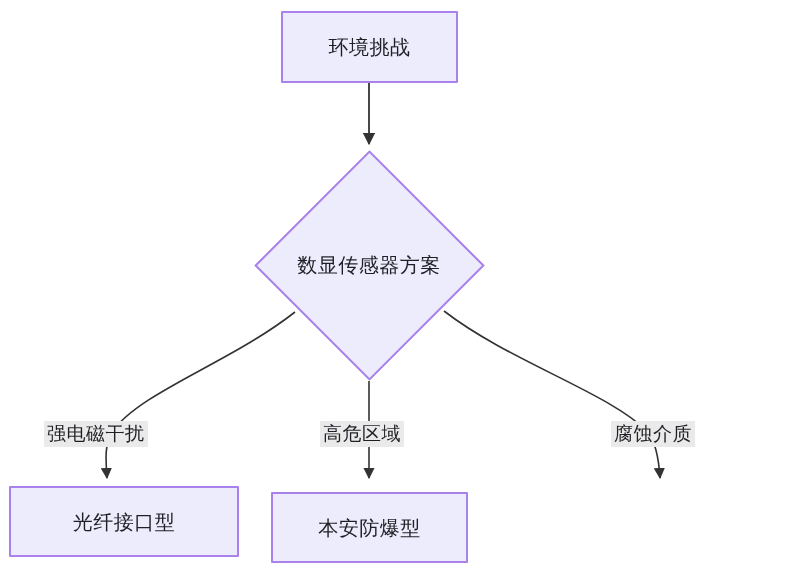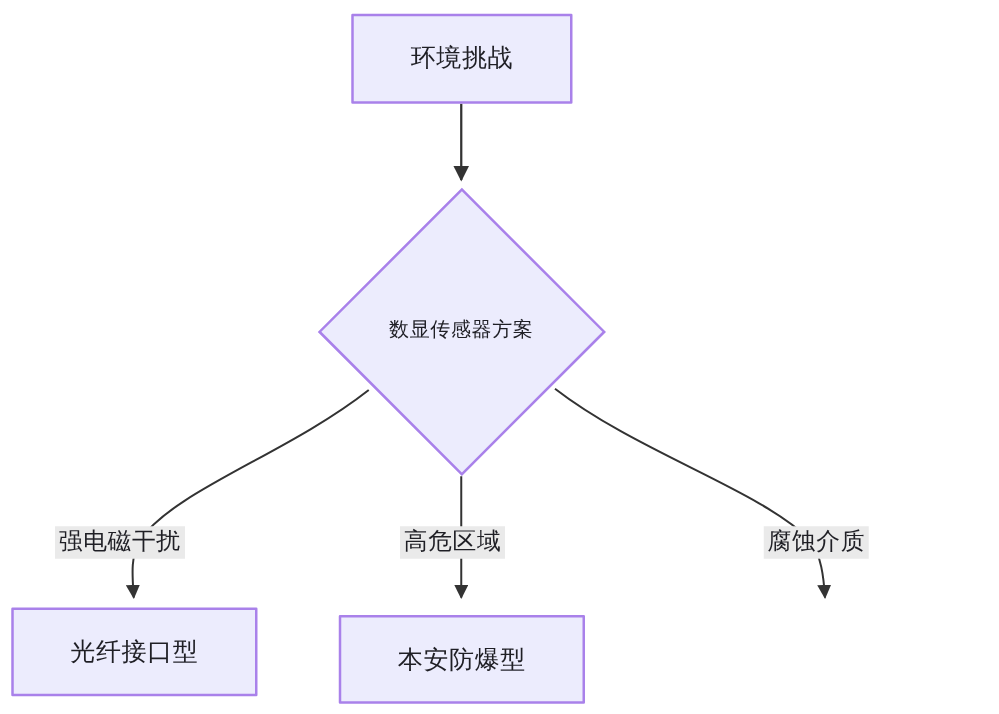--- a/index.html
+++ b/index.html
@@ -49,21 +49,21 @@
     background: #ececfd;
     border: 2px solid #a981ea;
     transform: rotate(45deg);
   }
   .diamond-label {
     position: absolute;
     display: flex;
     align-items: center;
     justify-content: center;
     color: #1f1f25;
-    font-size: 16px;
+    font-size: 20px;
     line-height: 1;
     letter-spacing: 0.5px;
     white-space: nowrap;
     pointer-events: none;
   }
   .edge-label {
     position: absolute;
     background: #eaeaea;
     color: #1f1f25;
     font-size: 19px;
@@ -98,18 +98,18 @@
 
   <div class="node-diamond" style="left:288px; top:184px; width:163px; height:163px;"></div>
   <div class="diamond-label" style="left:254px; top:245px; width:230px; height:40px;">数显传感器方案</div>
 
   <div class="edge-label" style="left:44px; top:421px;">强电磁干扰</div>
 
   <div class="edge-label" style="left:320px; top:421px;">高危区域</div>
 
   <div class="edge-label" style="left:611px; top:421px;text-align:center;">腐蚀介质</div>
 
-  <div class="node node-rect" style="left:9px; top:486px; width:197px; height:71px;">光纤接口型</div>
+  <div class="node node-rect" style="left:9px; top:486px; width:230px; height:71px;">光纤接口型</div>
 
   <div class="node node-rect" style="left:271px; top:492px; width:197px; height:71px;">本安防爆型</div>
 
 
 </div>
 
 </body></html>

